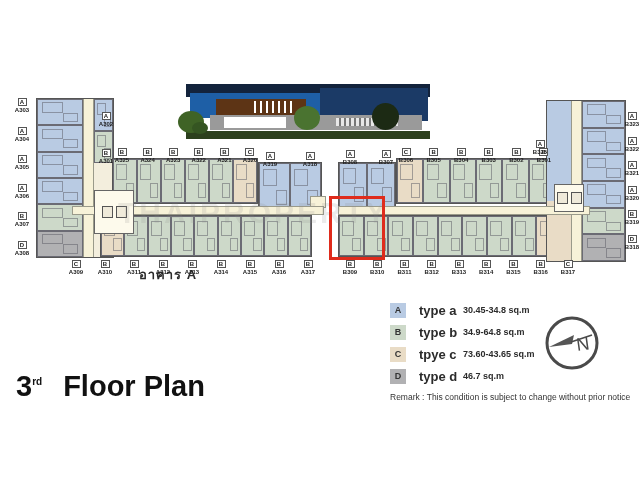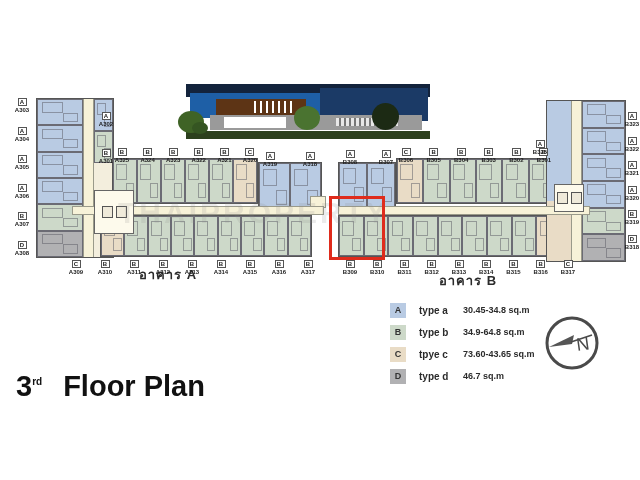--- a/index.html
+++ b/index.html
@@ -38,21 +38,21 @@
   
   .redRect{border:3px solid #df2b1c;box-sizing:border-box;z-index:6;background:transparent;}
 
   
   .bldgLabel{font-size:13px;font-weight:bold;color:#2b2b2b;text-align:center;letter-spacing:1px;}
 
   
   .legendRow{display:flex;align-items:center;height:18px;margin-bottom:4px;}
   .lbox{width:16px;height:15px;display:flex;align-items:center;justify-content:center;
         font-size:9px;font-weight:bold;color:#333;}
-  .llabel{width:44px;margin-left:13px;font-size:10px;font-weight:bold;color:#2b2b2b;}
+  .llabel{width:44px;margin-left:13px;font-size:13px;font-weight:bold;color:#2b2b2b;}
   .lrange{font-size:9px;font-weight:bold;color:#2b2b2b;white-space:nowrap;}
 
   
   .title{font-size:29px;font-weight:600;color:#111;}
   .title sup{font-size:10px;vertical-align:super;}
   .title .rest{margin-left:21px;}
   .remark{font-size:8.5px;color:#333;}
   .watermark{font-size:30px;font-weight:bold;color:#8a8a8a;opacity:.16;letter-spacing:3px;z-index:5;pointer-events:none;}
 
   
@@ -484,21 +484,20 @@
         <div class="tag">
           <span class="tbox" data-type="D">D</span>
           <span class="tid">B318</span>
         </div>
       </div>
   </div>
 
   <div class="abs redRect" style="left:329px;top:196px;width:56px;height:64px;"></div>
 
   <div class="abs bldgLabel" style="left:118px;top:264px;width:100px;">อาคาร A</div>
-  <div class="abs bldgLabel" style="left:418px;top:270px;width:100px;">อาคาร B</div>
 
   <div class="abs" style="left:390px;top:301px;width:160px;">
 
       <div class="legendRow">
         <span class="lbox" data-type="A">A</span>
         <span class="llabel">type a</span>
         <span class="lrange">30.45-34.8 sq.m</span>
       </div>
 
       <div class="legendRow">
@@ -526,14 +525,15 @@
       <polygon points="6,33 31,21 29,30" fill="#555"></polygon>
       <line x1="28" y1="28" x2="49" y2="21" stroke="#4a4a4a" stroke-width="1.5"></line>
       <text x="33" y="36" font-size="18" font-family="Liberation Sans, sans-serif" fill="#4a4a4a" transform="rotate(-8 40 28)">N</text>
     </svg>
   </div>
 
   <div class="abs title" style="left:16px;top:370px;">
     <span>3</span><sup>rd</sup><span class="rest">Floor Plan</span>
   </div>
 
+  <div class="abs remark" style="left:390px;top:392px;">Remark : This condition is subject to change without prior notice</div>
 
 </div>
 
 </body></html>

